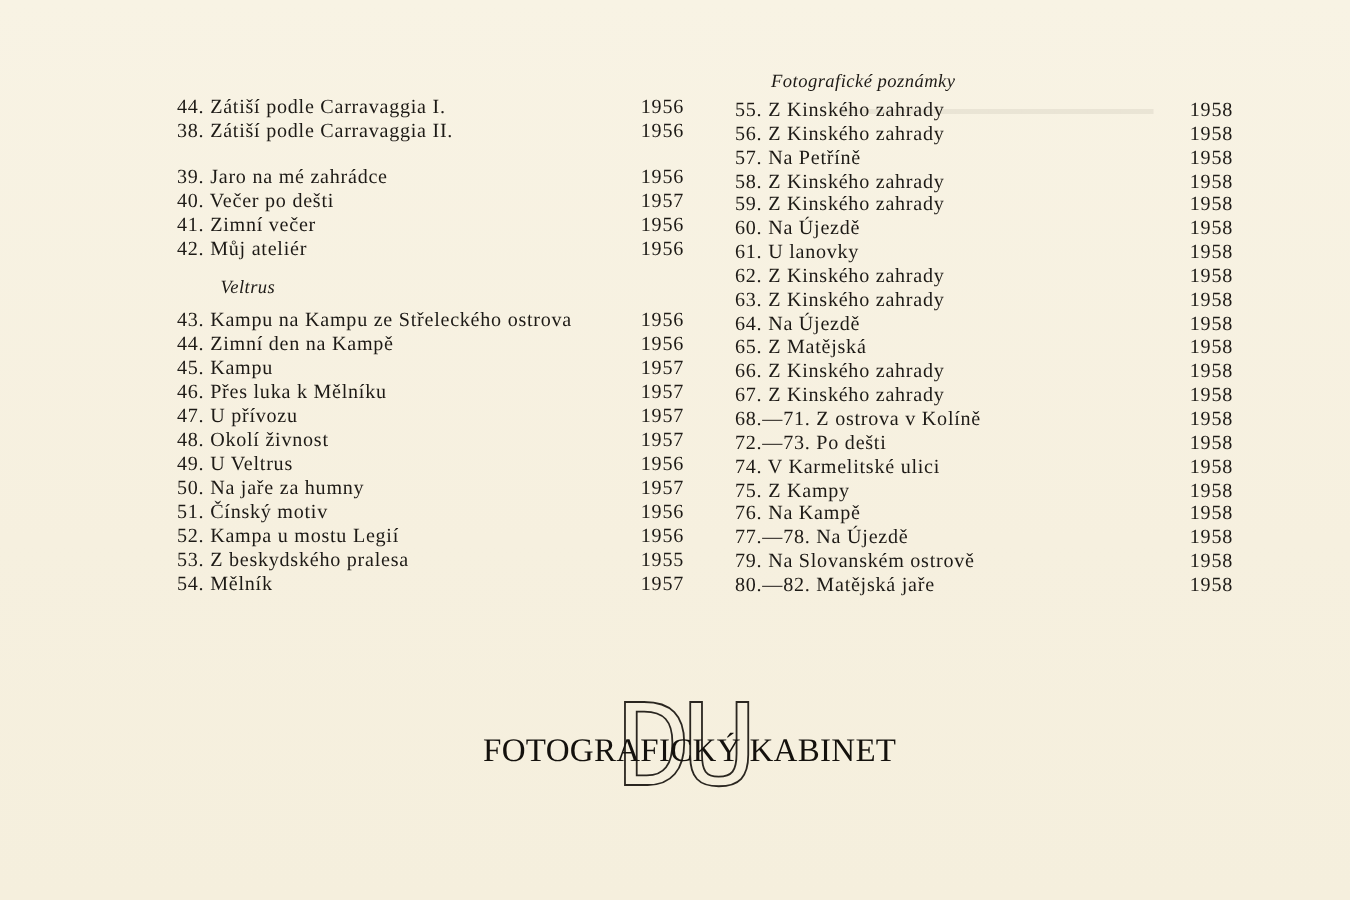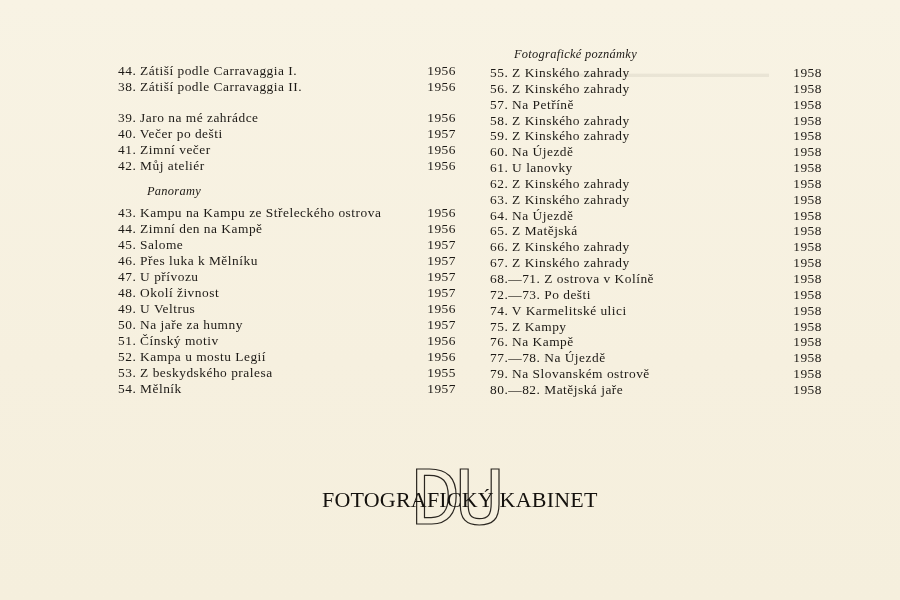--- a/index.html
+++ b/index.html
@@ -116,27 +116,27 @@
     <div class="gap-b"></div>
 
     <div id="left-s1">
         <div class="row"><span class="num">39.</span> <span class="title">Jaro na mé zahrádce</span><span class="year">1956</span></div>
         <div class="row"><span class="num">40.</span> <span class="title">Večer po dešti</span><span class="year">1957</span></div>
         <div class="row"><span class="num">41.</span> <span class="title">Zimní večer</span><span class="year">1956</span></div>
         <div class="row"><span class="num">42.</span> <span class="title">Můj ateliér</span><span class="year">1956</span></div>
       </div>
 
     <div class="gap-a"></div>
-    <div class="section">Panoramy</div>
+    <div class="section">Veltrus</div>
     <div class="gap-b"></div>
 
     <div id="left-s2">
         <div class="row"><span class="num">43.</span> <span class="title">Kampu na Kampu ze Střeleckého ostrova</span><span class="year">1956</span></div>
         <div class="row"><span class="num">44.</span> <span class="title">Zimní den na Kampě</span><span class="year">1956</span></div>
-        <div class="row"><span class="num">45.</span> <span class="title">Salome</span><span class="year">1957</span></div>
+        <div class="row"><span class="num">45.</span> <span class="title">Kampu</span><span class="year">1957</span></div>
         <div class="row"><span class="num">46.</span> <span class="title">Přes luka k Mělníku</span><span class="year">1957</span></div>
         <div class="row"><span class="num">47.</span> <span class="title">U přívozu</span><span class="year">1957</span></div>
         <div class="row"><span class="num">48.</span> <span class="title">Okolí živnost</span><span class="year">1957</span></div>
         <div class="row"><span class="num">49.</span> <span class="title">U Veltrus</span><span class="year">1956</span></div>
         <div class="row"><span class="num">50.</span> <span class="title">Na jaře za humny</span><span class="year">1957</span></div>
         <div class="row"><span class="num">51.</span> <span class="title">Čínský motiv</span><span class="year">1956</span></div>
         <div class="row"><span class="num">52.</span> <span class="title">Kampa u mostu Legií</span><span class="year">1956</span></div>
         <div class="row"><span class="num">53.</span> <span class="title">Z beskydského pralesa</span><span class="year">1955</span></div>
         <div class="row"><span class="num">54.</span> <span class="title">Mělník</span><span class="year">1957</span></div>
       </div>

